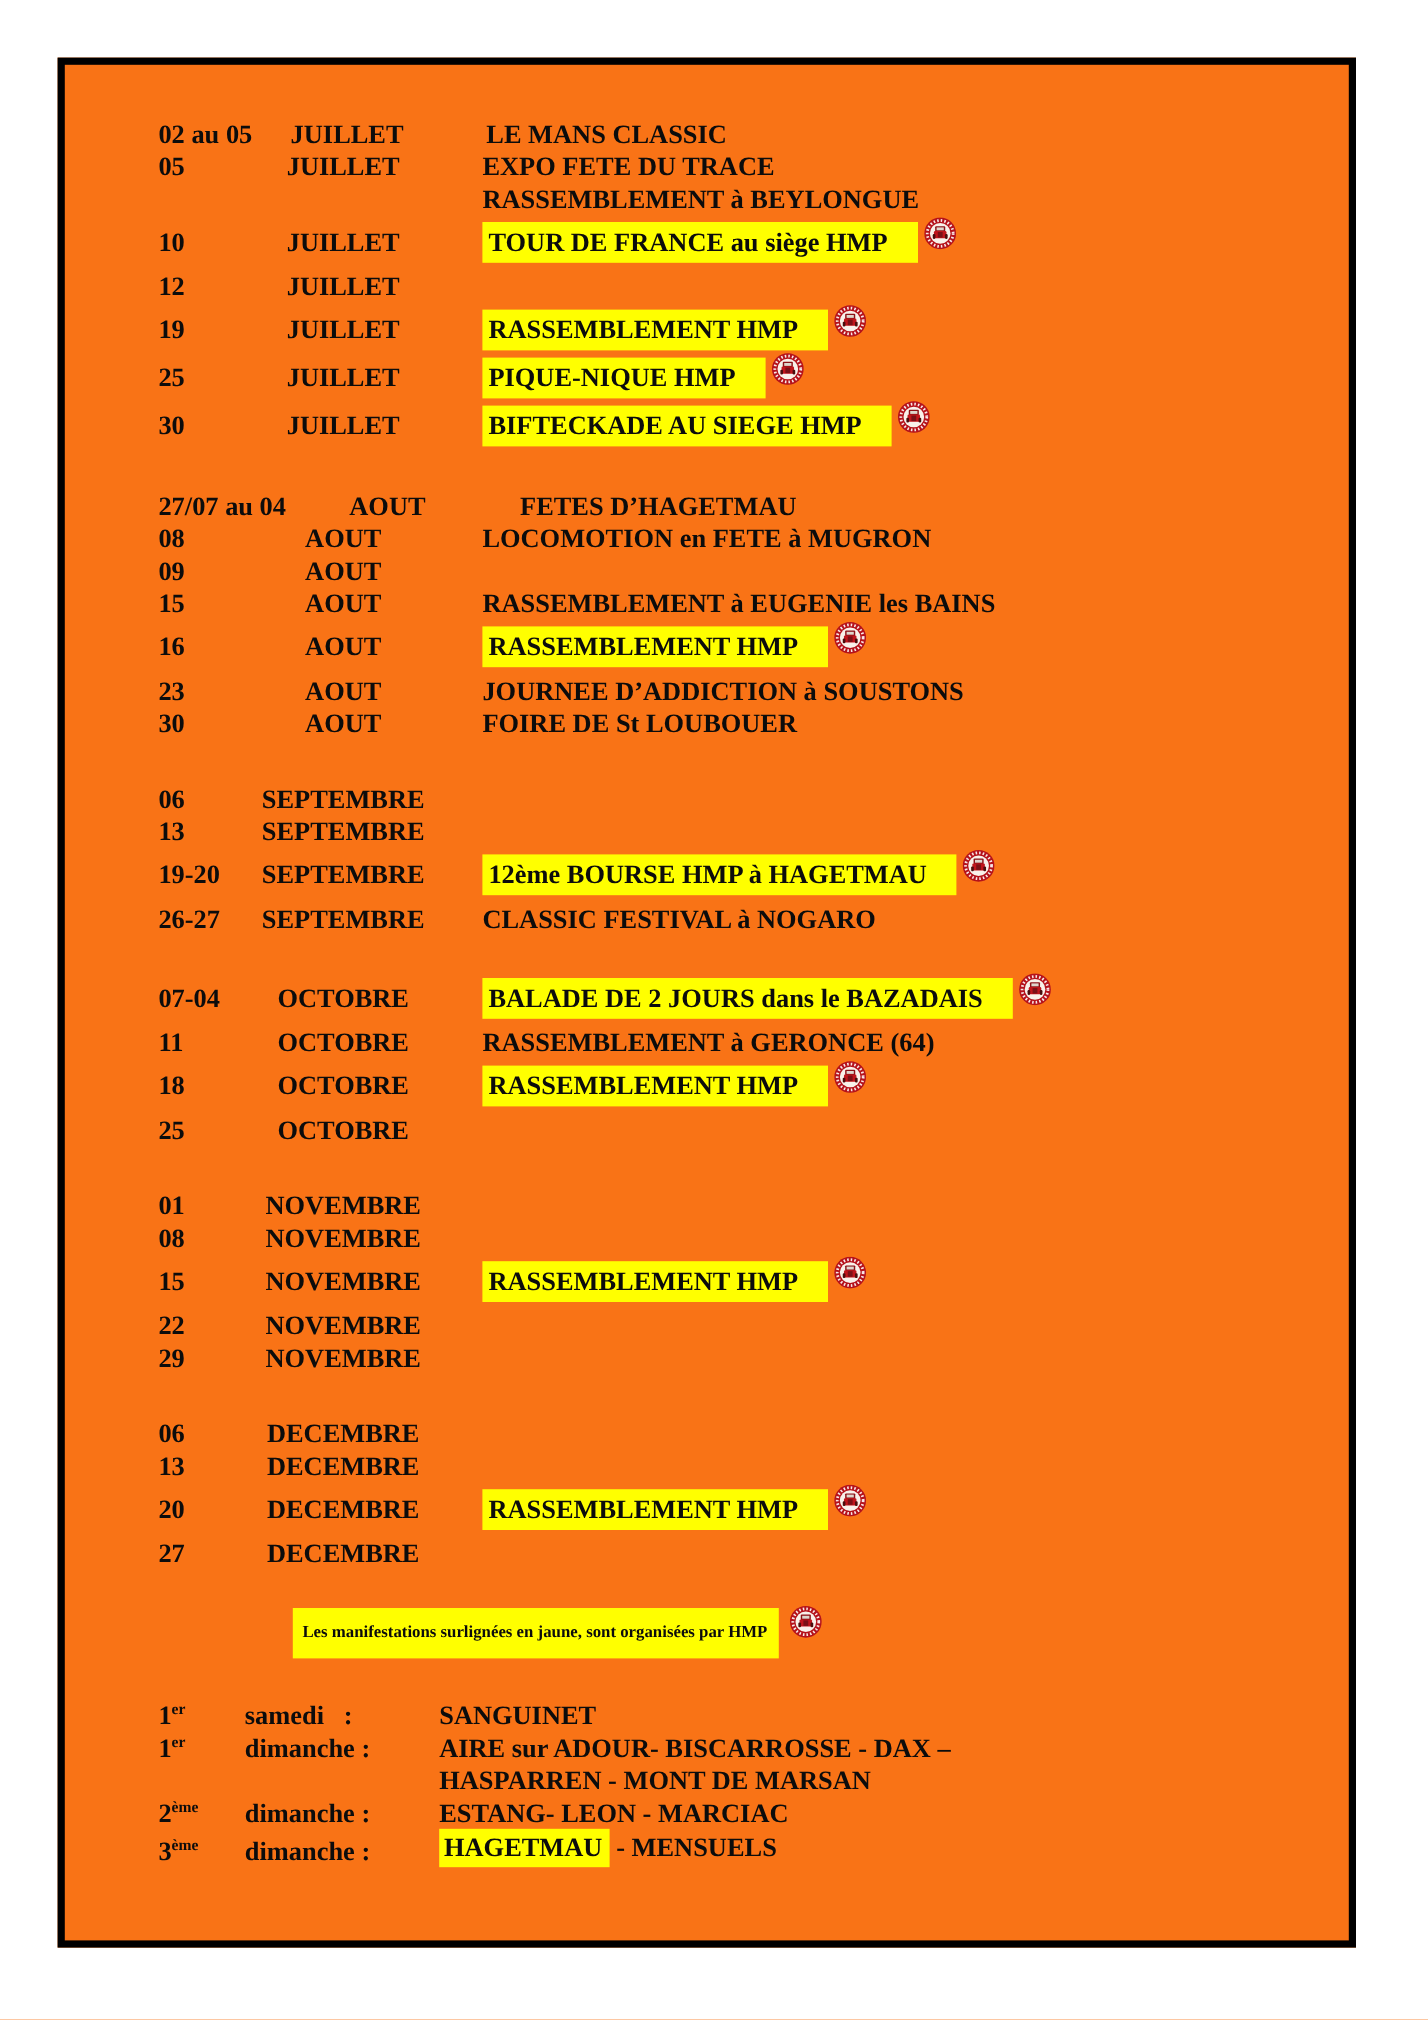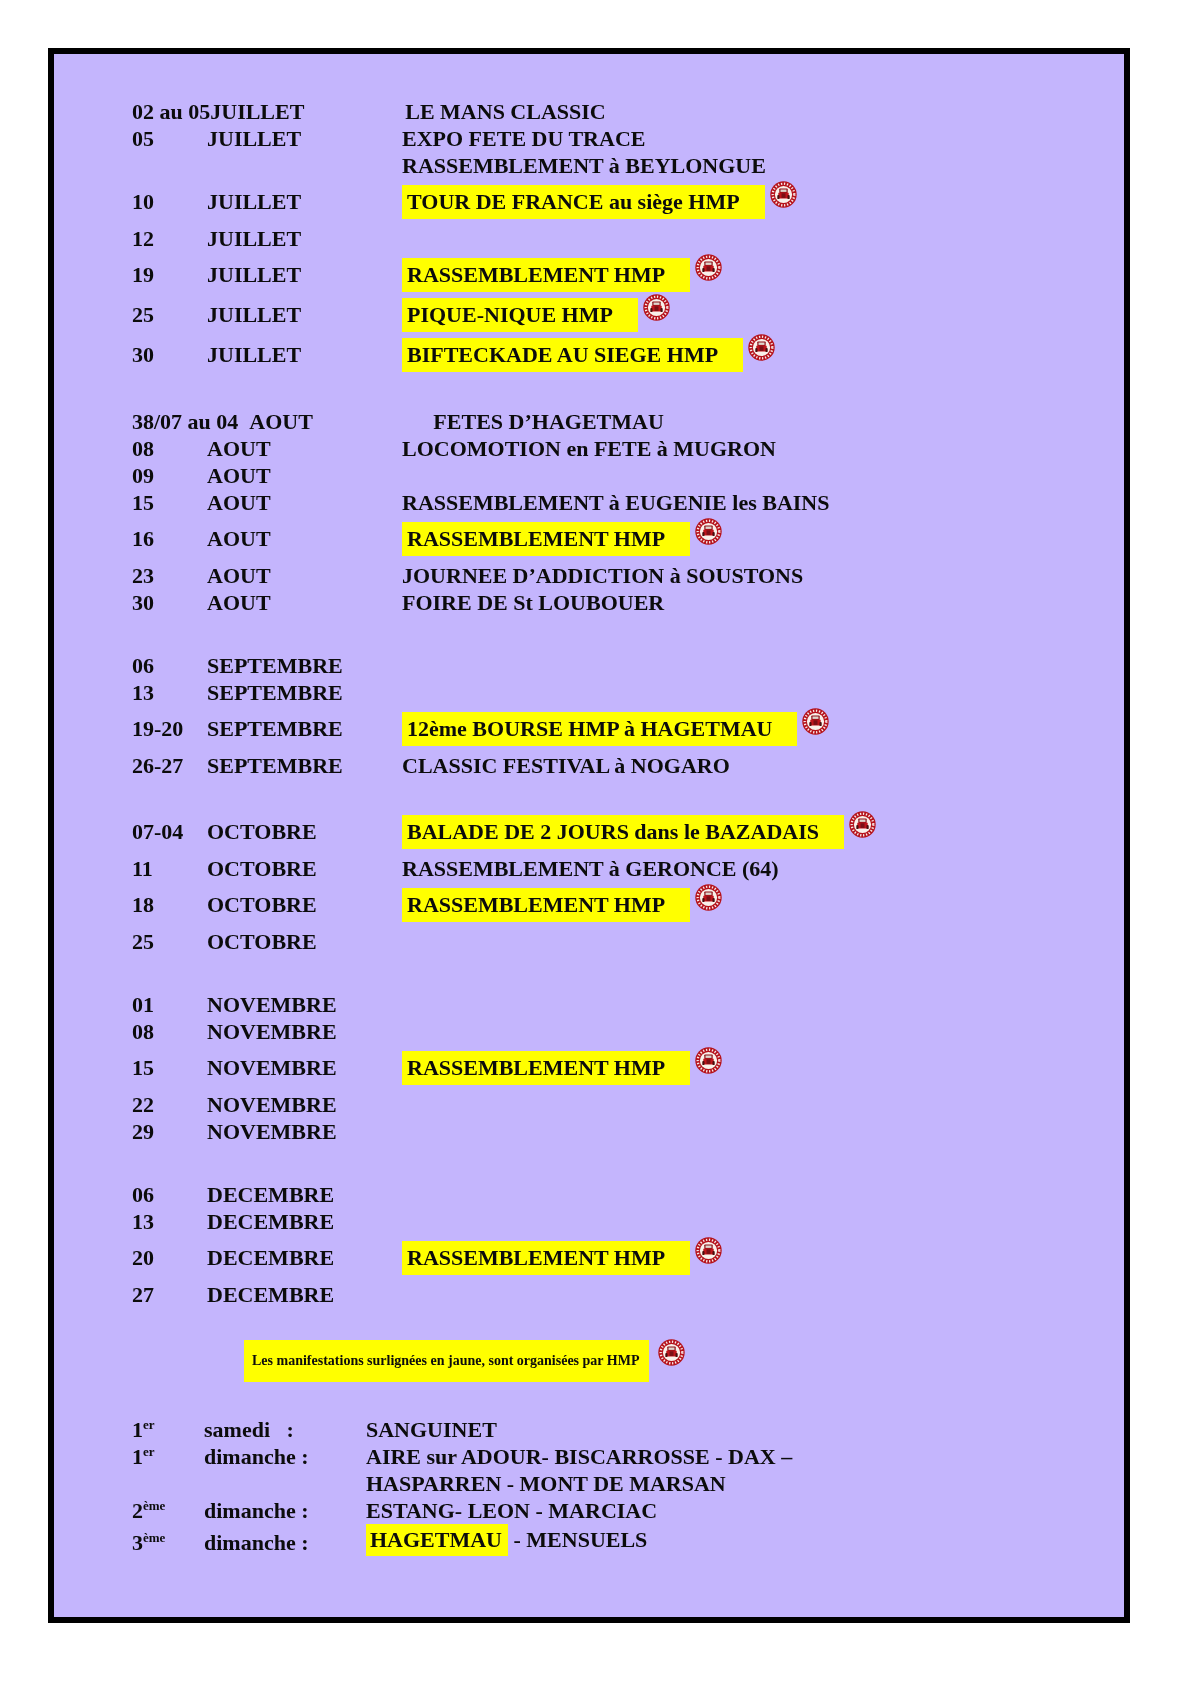--- a/index.html
+++ b/index.html
@@ -3,30 +3,30 @@
 <meta charset="utf-8">
 <style>
   html,body{margin:0;padding:0;}
   body{
     width:1190px;height:1683px;background:#ffffff;position:relative;
     font-family:"Liberation Serif","DejaVu Serif",serif;
     font-weight:700;color:#0c0c0c;
   }
   .sheet{
     position:absolute;left:48px;top:48px;width:1082px;height:1575px;
-    border:6px solid #000;box-sizing:border-box;background:#c4b5fd;overflow:hidden;
+    border:6px solid #000;box-sizing:border-box;background:#f97316;overflow:hidden;
   }
   .content{padding:44px 0 0 78px;}
   
   .cal-section{margin-top:36px;}
   .cal-section:first-child{margin-top:0;}
   .cal-row{display:flex;align-items:baseline;min-height:27px;line-height:27px;font-size:22px;}
   .cal-row.has-hl{margin:6px 0;}
   .cell-date{flex:0 0 75px;white-space:nowrap;}
-  .cell-month{flex:0 0 158px;white-space:nowrap;}
+  .cell-month{flex:0 0 158px;text-align:center;white-space:nowrap;}
   .cell-event{margin-left:37px;white-space:nowrap;}
   .hl{background:#ffff00;}
   .cell-event .hl{display:inline-block;padding:4px 25px 5px 5px;line-height:25px;}
   .badge{display:inline-block;vertical-align:middle;margin-left:5px;transform:translateY(-9px);}
   .badge svg{display:block;}
   
   .note-row{margin-top:32px;margin-left:112px;font-size:14px;line-height:27px;white-space:nowrap;}
   .note-row .hl{display:inline-block;padding:7px 10px 8px 8px;}
   
   .clubs-heading-row{margin-top:38px;font-size:22px;line-height:30px;}
@@ -123,21 +123,21 @@
                   <rect x="-3" y="-5" width="6" height="2.4" fill="#ded6cd"></rect>
                   <rect x="-5.2" y="-2" width="10.4" height="6" rx="1" fill="#c0151c"></rect>
                   <rect x="-2" y="-1.2" width="4" height="4.6" fill="#7a1016"></rect>
                   <rect x="-6.2" y="0.6" width="2.2" height="4" rx="0.9" fill="#4a0d0d"></rect>
                   <rect x="4" y="0.6" width="2.2" height="4" rx="0.9" fill="#4a0d0d"></rect>
                 </svg></span></span>
           </div>
         </div>
         <div class="cal-section">
           <div class="cal-row">
-            <span class="cell-date">38/07 au 04</span>
+            <span class="cell-date">27/07 au 04</span>
             <span class="cell-month">&nbsp;&nbsp;AOUT</span>
             <span class="cell-event"><span class="plain">FETES D’HAGETMAU</span></span>
           </div>
           <div class="cal-row">
             <span class="cell-date">08</span>
             <span class="cell-month">AOUT</span>
             <span class="cell-event"><span class="plain">LOCOMOTION en FETE à MUGRON</span></span>
           </div>
           <div class="cal-row">
             <span class="cell-date">09</span>

